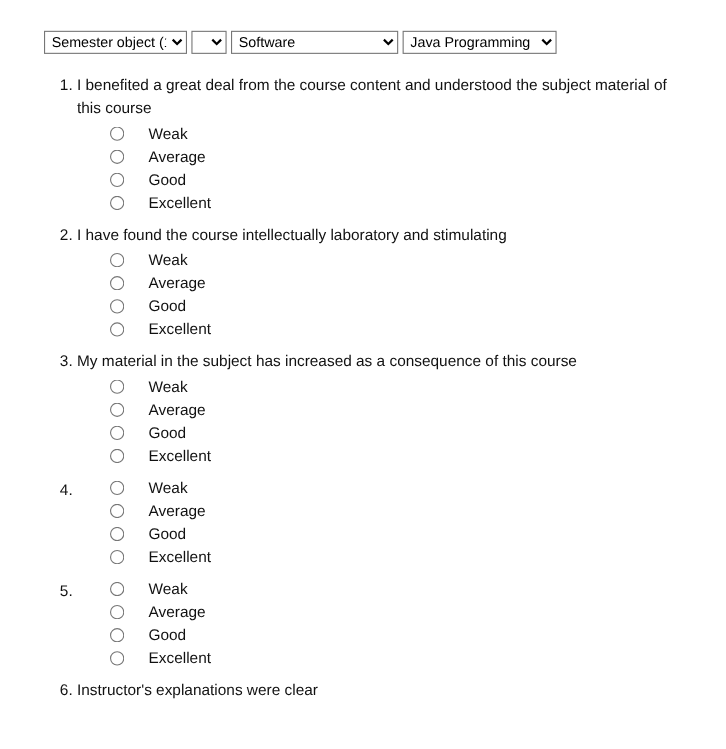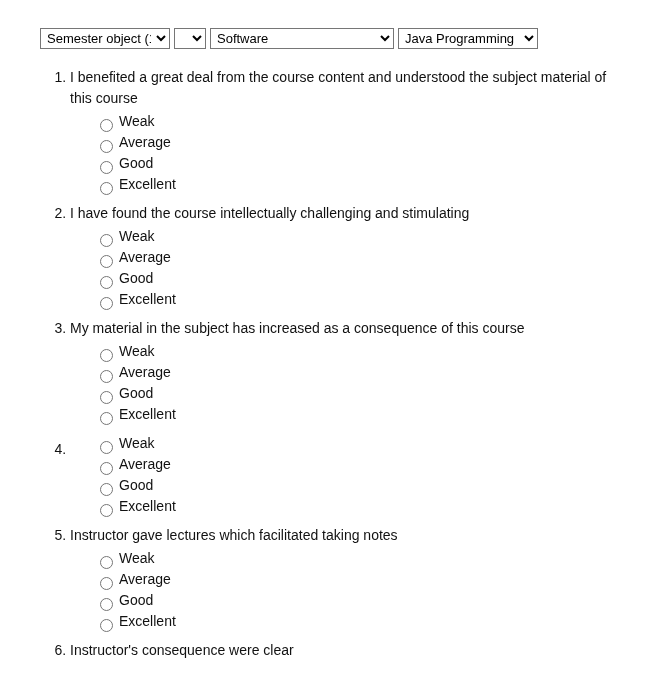--- a/index.html
+++ b/index.html
@@ -21,38 +21,38 @@
     select {
       font-family: inherit;
       font-size: 13px;
       padding: 1px 2px;
       border: 1px solid #767676;
       background: #fff;
       height: 21px;
     }
     select.sel-semester { width: 130px; }
     select.sel-empty { width: 32px; }
-    select.sel-program { width: 184px; }
+    select.sel-program { width: 152px; }
     select.sel-course { width: 140px; }
     ol.questions {
       margin: 0 0 20px 0;
       padding-left: 30px;
     }
     ol.questions > li {
       margin-bottom: 8px;
       line-height: 1.5;
     }
     .options {
       margin-top: 2px;
       padding-left: 30px;
     }
     .option {
       display: flex;
-      align-items: flex-end;
-      gap: 4px;
+      align-items: center;
+      gap: 20px;
       line-height: 1.5;
     }
     .option input[type="radio"] {
       margin: 0 2px 0 0;
       width: 13px;
       height: 13px;
     }
   </style>
 </head>
 <body>
@@ -76,21 +76,21 @@
         </label>
         <label class="option">
           <input type="radio" name="q0" style="">
           <span>Good</span>
         </label>
         <label class="option">
           <input type="radio" name="q0" style="">
           <span>Excellent</span>
         </label>
       </div></li>
-    <li><span>I have found the course intellectually challenging and stimulating</span><div class="options">
+    <li><span>I have found the course intellectually laboratory and stimulating</span><div class="options">
         <label class="option">
           <input type="radio" name="q1" style="">
           <span>Weak</span>
         </label>
         <label class="option">
           <input type="radio" name="q1" style="">
           <span>Average</span>
         </label>
         <label class="option">
           <input type="radio" name="q1" style="">
@@ -130,32 +130,32 @@
         </label>
         <label class="option">
           <input type="radio" name="q3" style="">
           <span>Good</span>
         </label>
         <label class="option">
           <input type="radio" name="q3" style="">
           <span>Excellent</span>
         </label>
       </div></li>
-    <li><span>Instructor gave lectures which facilitated taking notes</span><div class="options">
+    <li><div class="options">
         <label class="option">
           <input type="radio" name="q4" style="">
           <span>Weak</span>
         </label>
         <label class="option">
           <input type="radio" name="q4" style="">
           <span>Average</span>
         </label>
         <label class="option">
           <input type="radio" name="q4" style="">
           <span>Good</span>
         </label>
         <label class="option">
           <input type="radio" name="q4" style="">
           <span>Excellent</span>
         </label>
       </div></li>
-    <li><span>Instructor's consequence were clear</span></li>
+    <li><span>Instructor's explanations were clear</span></li>
   </ol>
 
 </body></html>

